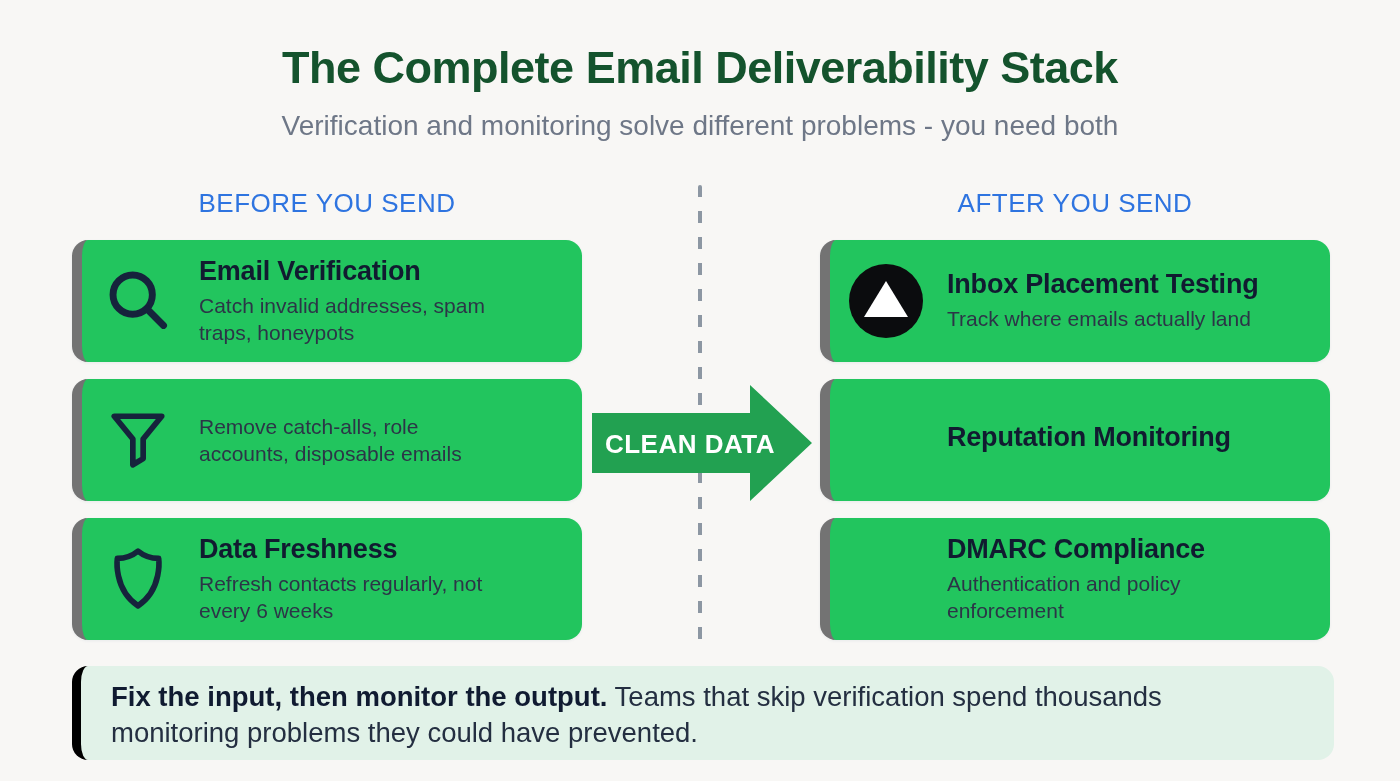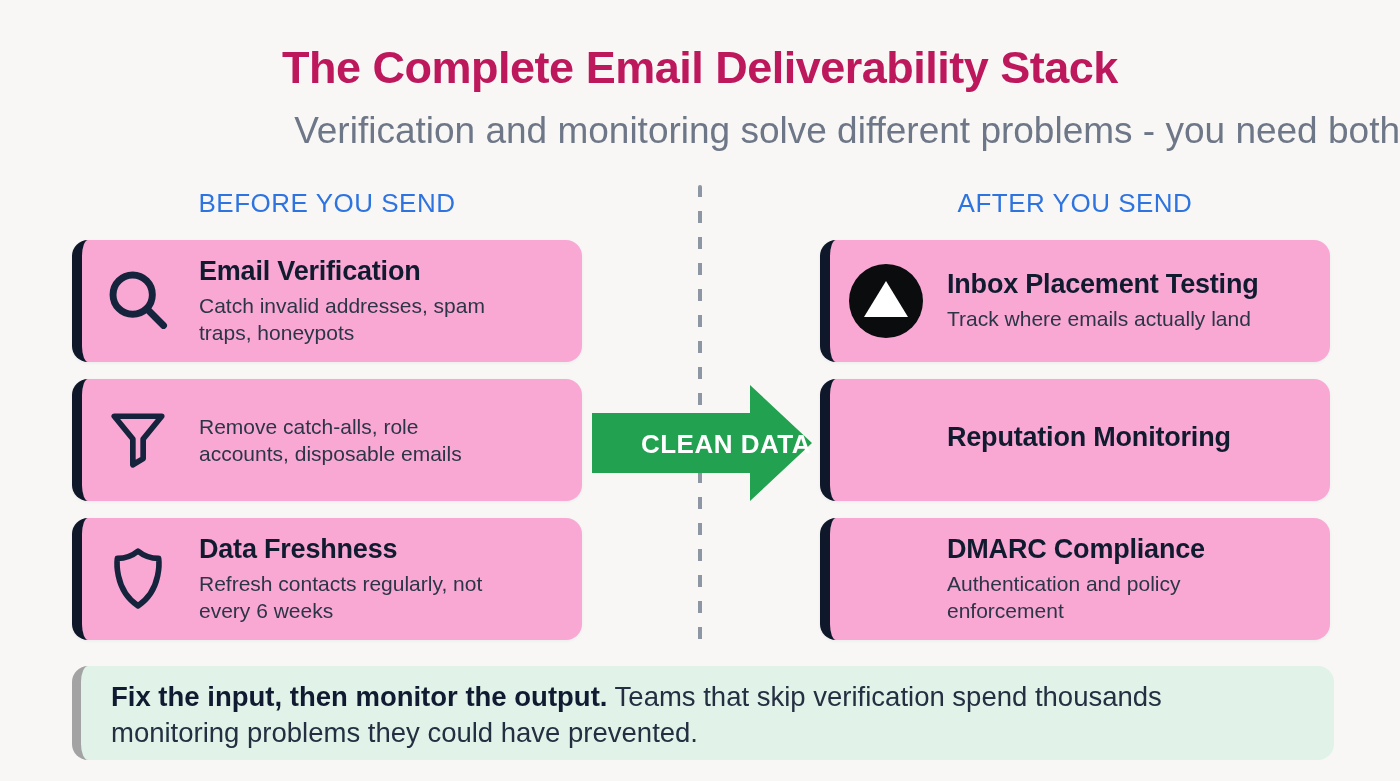--- a/index.html
+++ b/index.html
@@ -7,41 +7,41 @@
   body {
     position: relative;
     background: #f8f7f5;
     font-family: "Liberation Sans", sans-serif;
     overflow: hidden;
   }
   .title {
     position: absolute; top: 42px; left: 0; width: 100%;
     text-align: center;
     font-size: 45px; font-weight: 700; letter-spacing: -0.5px;
-    color: #be185d;
+    color: #14532d;
   }
   .subtitle {
     position: absolute; top: 110px; left: 0; width: 100%;
-    text-align: right;
-    font-size: 37px; font-weight: 400;
+    text-align: center;
+    font-size: 28px; font-weight: 400;
     color: #6e7787;
   }
   .col-header {
     position: absolute; top: 188px; width: 510px;
     text-align: center;
     font-size: 26px; font-weight: 400; letter-spacing: 0.5px;
     color: #2e74e0;
   }
   .col-header.left  { left: 72px; }
   .col-header.right { left: 820px; }
 
   .card {
     position: absolute; width: 510px; height: 122px;
-    background: #f9a8d4;
-    border-left: 10px solid #0f172a;
+    background: #22c55e;
+    border-left: 10px solid #737373;
     border-radius: 16px;
     display: flex; align-items: center;
     box-shadow: 0 1px 3px rgba(30,64,120,0.07);
   }
   .pos-l1 { left: 72px;  top: 240px; }
   .pos-l2 { left: 72px;  top: 379px; }
   .pos-l3 { left: 72px;  top: 518px; }
   .pos-r1 { left: 820px; top: 240px; }
   .pos-r2 { left: 820px; top: 379px; text-align: center; }
   .pos-r3 { left: 820px; top: 518px; align-items: center; }
@@ -68,28 +68,28 @@
     width: 4px; height: 460px;
     background: repeating-linear-gradient(to bottom, #8d97a3 0 12px, transparent 12px 26px);
     border-radius: 2px;
   }
 
   .arrow-svg { position: absolute; left: 592px; top: 383px; }
   .arrow-label {
     position: absolute; left: 592px; top: 413px;
     width: 196px; height: 62px;
     display: flex; align-items: center; justify-content: center;
-    color: #ffffff; font-size: 26px; font-weight: 700; letter-spacing: 0.5px; margin-left: 36px;
+    color: #ffffff; font-size: 26px; font-weight: 700; letter-spacing: 0.5px;
   }
 
   .footer {
     position: absolute; left: 72px; top: 666px;
     width: 1262px; height: 94px;
     background: #e1f2e8;
-    border-left: 9px solid #a3a3a3;
+    border-left: 9px solid #000000;
     border-radius: 16px;
     padding: 13px 115px 0 30px;
     font-size: 27.5px; line-height: 1.32;
     color: #242f41;
   }
   .footer-bold { font-weight: 700; color: #101b31; }
 
   .icon-stroke { stroke: #16233c; fill: none; }
 </style>
 </head>

